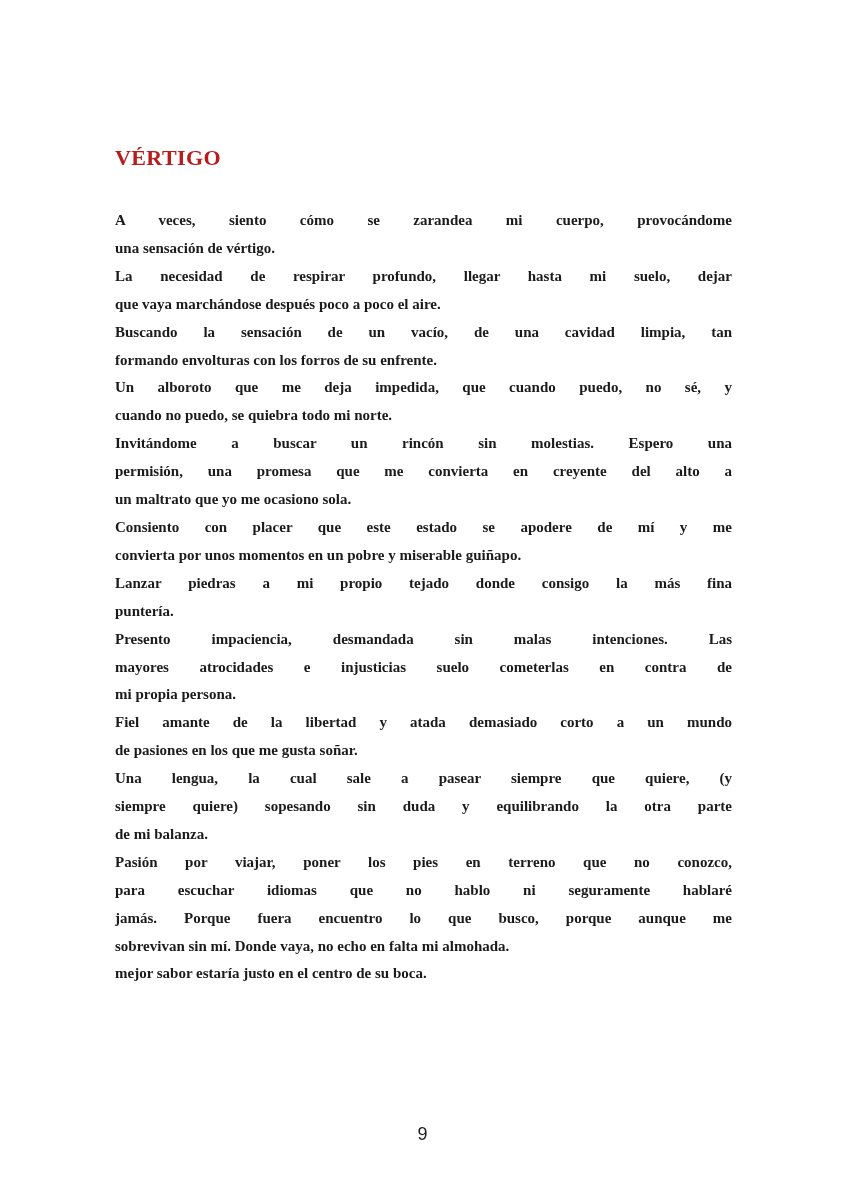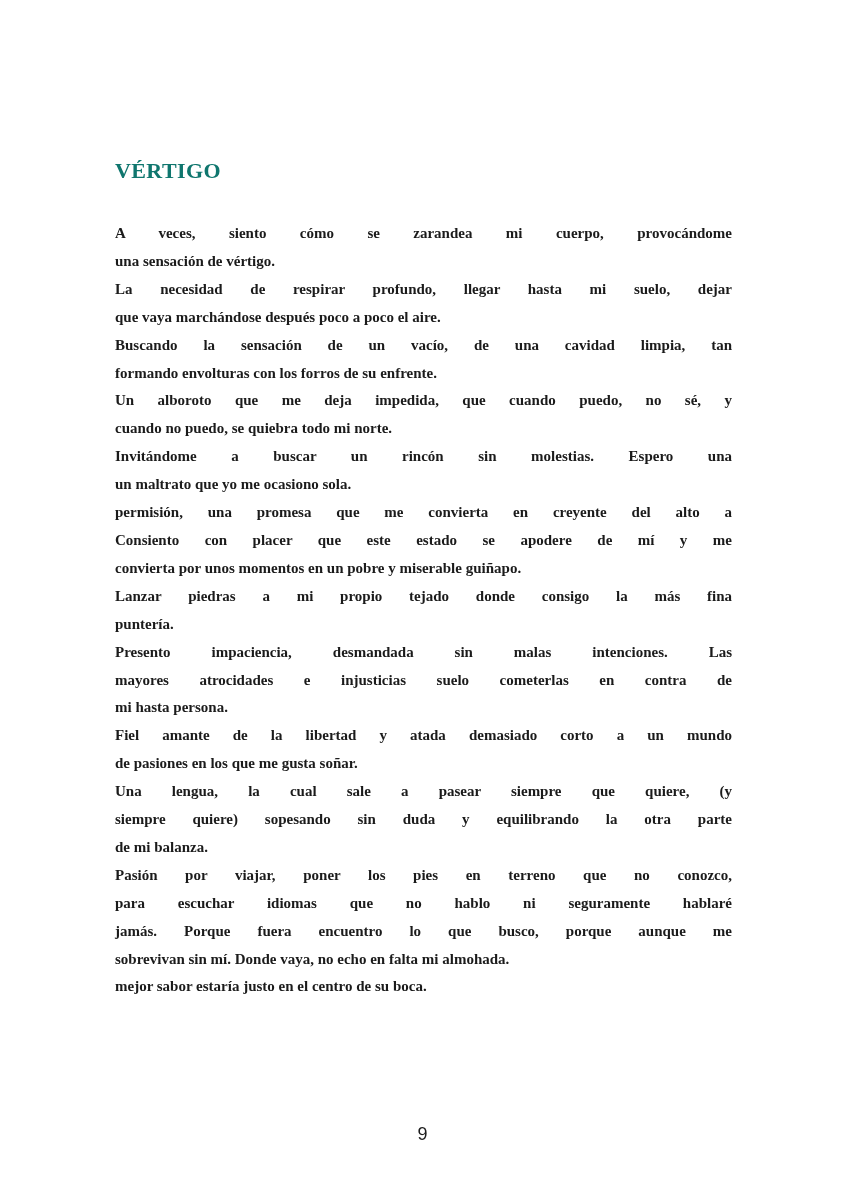--- a/index.html
+++ b/index.html
@@ -16,26 +16,26 @@
     font-family: "Liberation Serif", serif;
     color: #1b1b1b;
   }
   .content {
     position: absolute;
     left: 115px;
     top: 141px;
     width: 617px;
   }
   .title {
-    margin: 17px 0 37px 0;
+    margin: 4px 0 37px 0;
     font-size: 22px;
     font-weight: bold;
     line-height: 25px;
     letter-spacing: 0.4px;
-    color: #0f766e;
+    color: #b91c1c;
   }
   .body-text {
     width: 617px;
   }
   .line {
     font-size: 15px;
     line-height: 27.9px;
     white-space: normal;
     font-weight: bold;
   }
@@ -67,29 +67,29 @@
     <div class="body-text" id="body-text">
         <div class="line fill">A veces, siento cómo se zarandea mi cuerpo, provocándome</div>
         <div class="line end">una sensación de vértigo.</div>
         <div class="line fill">La necesidad de respirar profundo, llegar hasta mi suelo, dejar</div>
         <div class="line end">que vaya marchándose después poco a poco el aire.</div>
         <div class="line fill">Buscando la sensación de un vacío, de una cavidad limpia, tan</div>
         <div class="line end">formando envolturas con los forros de su enfrente.</div>
         <div class="line fill">Un alboroto que me deja impedida, que cuando puedo, no sé, y</div>
         <div class="line end">cuando no puedo, se quiebra todo mi norte.</div>
         <div class="line fill">Invitándome a buscar un rincón sin molestias. Espero una</div>
+        <div class="line fill">permisión, una promesa que me convierta en creyente del alto a</div>
         <div class="line end">un maltrato que yo me ocasiono sola.</div>
-        <div class="line fill">permisión, una promesa que me convierta en creyente del alto a</div>
         <div class="line fill">Consiento con placer que este estado se apodere de mí y me</div>
         <div class="line end">convierta por unos momentos en un pobre y miserable guiñapo.</div>
         <div class="line fill">Lanzar piedras a mi propio tejado donde consigo la más fina</div>
         <div class="line end">puntería.</div>
         <div class="line fill">Presento impaciencia, desmandada sin malas intenciones. Las</div>
         <div class="line fill">mayores atrocidades e injusticias suelo cometerlas en contra de</div>
-        <div class="line end">mi hasta persona.</div>
+        <div class="line end">mi propia persona.</div>
         <div class="line fill">Fiel amante de la libertad y atada demasiado corto a un mundo</div>
         <div class="line end">de pasiones en los que me gusta soñar.</div>
         <div class="line fill">Una lengua, la cual sale a pasear siempre que quiere, (y</div>
         <div class="line fill">siempre quiere) sopesando sin duda y equilibrando la otra parte</div>
         <div class="line end">de mi balanza.</div>
         <div class="line fill">Pasión por viajar, poner los pies en terreno que no conozco,</div>
         <div class="line fill">para escuchar idiomas que no hablo ni seguramente hablaré</div>
         <div class="line fill">jamás. Porque fuera encuentro lo que busco, porque aunque me</div>
         <div class="line end">sobrevivan sin mí. Donde vaya, no echo en falta mi almohada.</div>
         <div class="line end">mejor sabor estaría justo en el centro de su boca.</div>

